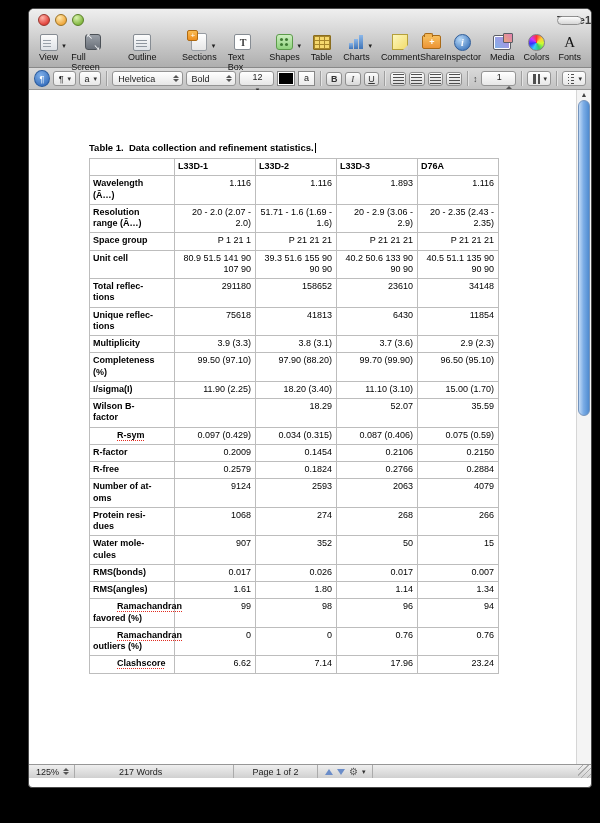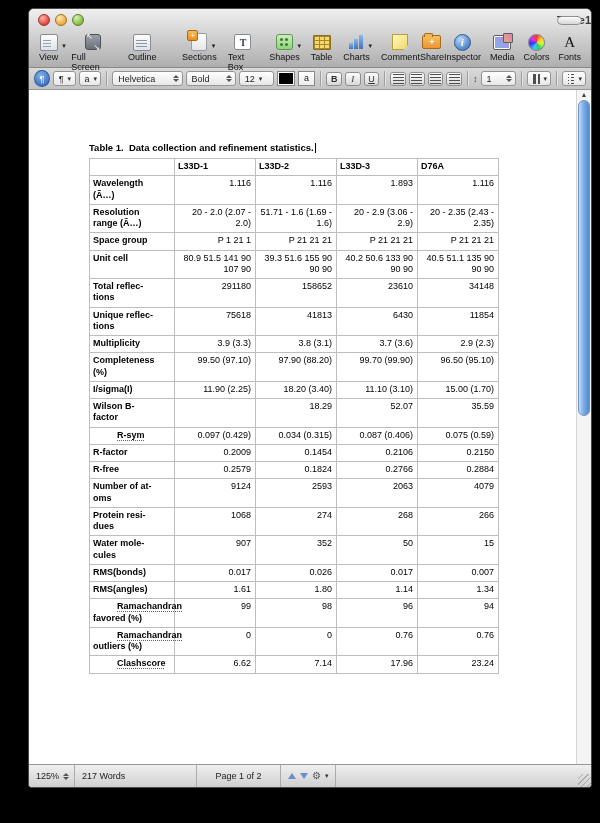--- a/index.html
+++ b/index.html
@@ -85,21 +85,21 @@
     display:flex;align-items:center;padding:0 5px;gap:3px;box-sizing:border-box;font-size:9px;color:#222;}
   .fsep{width:1px;height:15px;background:#9f9f9f;margin:0 2px;box-shadow:1px 0 0 #e4e4e4;}
   .pbtn{width:15px;height:15px;border-radius:50%;border:1px solid #2d5d9e;color:#fff;font-size:9px;
     background:radial-gradient(circle at 40% 30%,#7fb0ea,#3c73c0 75%);
     display:flex;align-items:center;justify-content:center;}
   .popup{height:15px;border:1px solid #949494;border-radius:3px;background:linear-gradient(#fff,#e7e7e7);
     display:flex;align-items:center;padding:0 3px 0 5px;box-sizing:border-box;gap:4px;}
   .stp{display:flex;flex-direction:column;gap:1px;margin-left:auto;}
   .stp i{display:block;width:0;height:0;border-left:3px solid transparent;border-right:3px solid transparent;}
   .stp .up{border-bottom:3px solid #555;} .stp .dn{border-top:3px solid #555;}
-  .mini{width:24px;} .w-font{width:76px;} .w-style{width:54px;} .w-size{width:38px;}
+  .mini{width:24px;} .w-font{width:76px;} .w-style{width:54px;} .w-size{width:38px;flex-direction:column;}
   .swatch-bk{width:17px;height:13px;background:#000;border:1px solid #888;box-shadow:inset 0 0 0 1px #fff;}
   .swatch-a{width:17px;height:13px;background:linear-gradient(#fff,#ececec);border:1px solid #888;
     text-align:center;line-height:12px;font-size:9px;color:#222;}
   .fbtn{width:17px;height:14px;border:1px solid #8e8e8e;border-radius:3px;
     background:linear-gradient(#fdfdfd,#d8d8d8);display:flex;align-items:center;justify-content:center;
     font-size:9px;color:#333;box-sizing:border-box;}
   .b-b{font-weight:700;} .b-i{font-style:italic;font-family:"Liberation Serif",serif;} .b-u{text-decoration:underline;}
   .i-align{width:11px;height:10px;
     background-image:repeating-linear-gradient(to bottom,#4e4e4e 0 1px,transparent 1px 3px);}
   .i-cols{width:10px;height:10px;
@@ -127,26 +127,26 @@
       text-decoration-thickness:1px;text-underline-offset:2px;margin-left:24px;}
   
   .scrollbar{position:absolute;top:0;right:0;bottom:0;width:15px;background:#f4f4f4;
     border-left:1px solid #d6d6d6;box-sizing:border-box;}
   .sb-up{position:absolute;top:1px;left:0;right:0;text-align:center;font-size:7px;color:#444;}
   .sb-dn{position:absolute;bottom:2px;left:0;right:0;text-align:center;font-size:7px;color:#444;}
   .thumb{position:absolute;left:1px;right:1px;top:10px;height:316px;border-radius:7px;
     border:1px solid #7494bd;box-sizing:border-box;
     background:linear-gradient(90deg,#c3dbf7,#7cade6 45%,#4f8bd0);}
   
-  .statusbar{position:absolute;left:0;right:0;bottom:0;height:23px;
+  .statusbar{position:absolute;left:0;right:0;bottom:9px;height:14px;
     background:linear-gradient(#efefef,#d0d0d0);border-top:1px solid #979797;
     display:flex;align-items:flex-end;font-size:9px;color:#222;box-sizing:border-box;}
   .sbsec{height:100%;display:flex;align-items:center;padding:0 7px;gap:4px;
     border-right:1px solid #ababab;box-sizing:border-box;}
-  .s-zoom{width:46px;} .s-words{width:122px;} .s-page{width:84px;justify-content:center;}
+  .s-zoom{width:46px;} .s-words{width:122px;margin-left:37px;} .s-page{width:84px;justify-content:center;}
   .tri-up{width:0;height:0;border-left:4px solid transparent;border-right:4px solid transparent;
     border-bottom:6px solid #6b8dc9;}
   .tri-dn{width:0;height:0;border-left:4px solid transparent;border-right:4px solid transparent;
     border-top:6px solid #6b8dc9;}
   .gear{color:#555;font-size:10px;line-height:10px;}
   .grip{position:absolute;right:0;bottom:0;width:13px;height:13px;
     background:repeating-linear-gradient(135deg,transparent 0 3px,#ababab 3px 4px);}
 </style>
 </head>
 <body>

